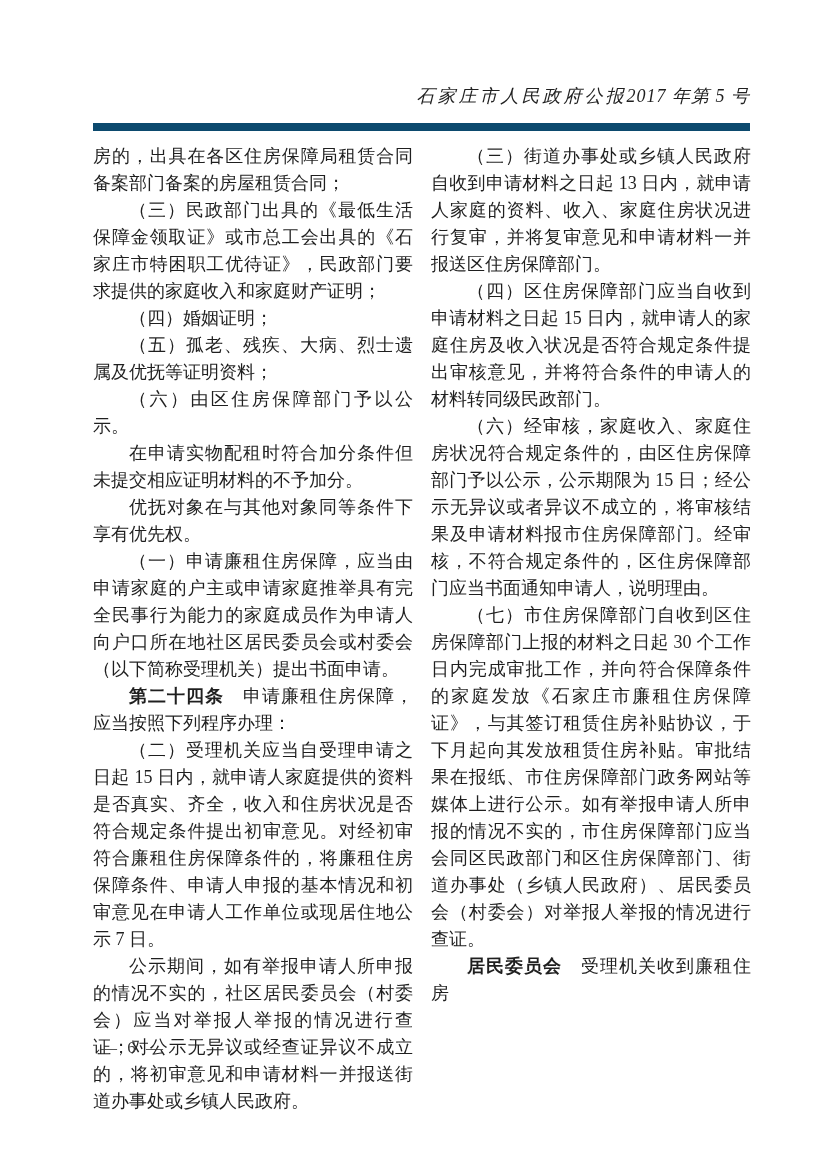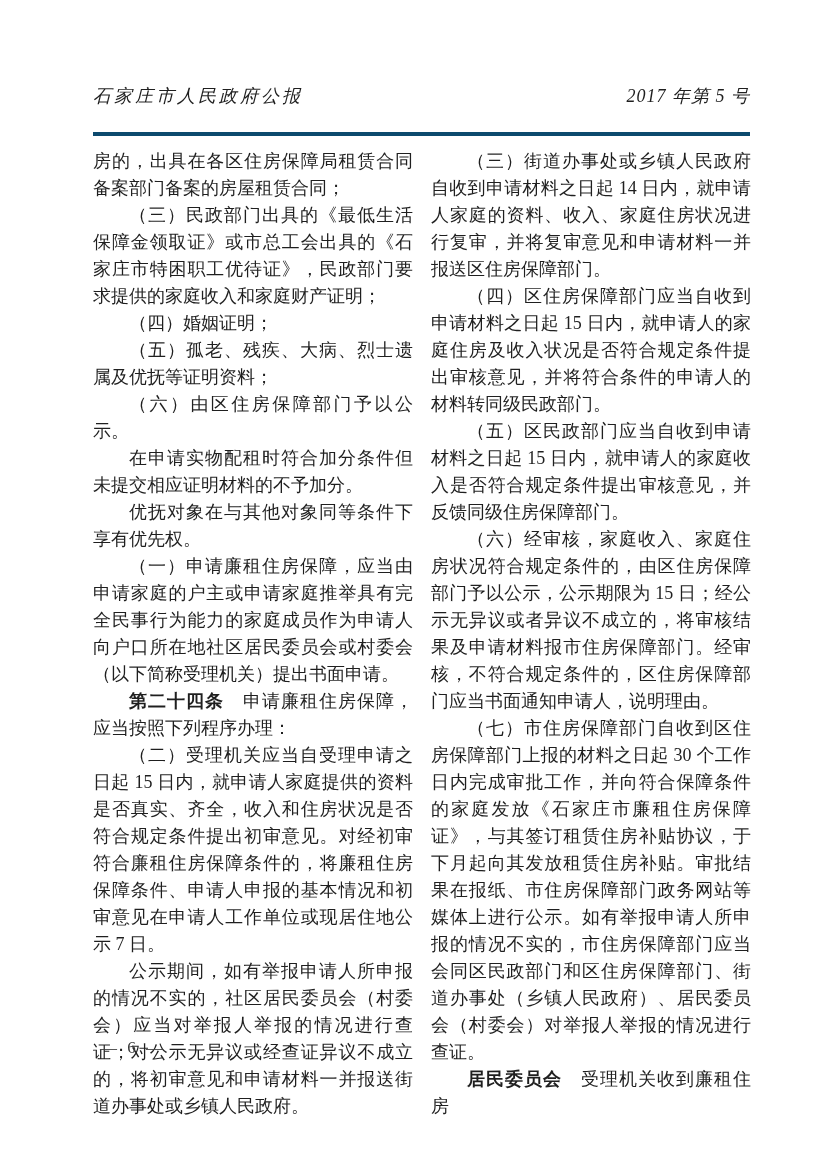--- a/index.html
+++ b/index.html
@@ -14,24 +14,24 @@
     margin: 0 auto;
     background: #ffffff;
     box-sizing: border-box;
     padding: 84px 76px 0 93px;
     font-family: "Liberation Serif", serif;
     color: #1f1f1f;
     overflow: hidden;
   }
   .page-header {
     display: flex;
-    justify-content: space-between;
+    justify-content: flex-end;
     align-items: flex-end;
-    border-bottom: 4px solid #0c4a6e;
-    padding-bottom: 24px;
+    border-bottom: 8px solid #0c4a6e;
+    padding-bottom: 15px;
     font-size: 18px;
   }
   .journal-title {
     font-style: italic;
     letter-spacing: 3px;
   }
   .issue-label {
     font-style: italic;
     letter-spacing: 1px;
   }
@@ -87,23 +87,22 @@
         <p class="para">（五）孤老、残疾、大病、烈士遗属及优抚等证明资料；</p>
         <p class="para">（六）由区住房保障部门予以公示。</p>
         <p class="para">在申请实物配租时符合加分条件但未提交相应证明材料的不予加分。</p>
         <p class="para">优抚对象在与其他对象同等条件下享有优先权。</p>
         <p class="para">（一）申请廉租住房保障，应当由申请家庭的户主或申请家庭推举具有完全民事行为能力的家庭成员作为申请人向户口所在地社区居民委员会或村委会（以下简称受理机关）提出书面申请。</p>
         <p class="para"><b class="article-no">第二十四条</b>　申请廉租住房保障，应当按照下列程序办理：</p>
         <p class="para">（二）受理机关应当自受理申请之日起 15 日内，就申请人家庭提供的资料是否真实、齐全，收入和住房状况是否符合规定条件提出初审意见。对经初审符合廉租住房保障条件的，将廉租住房保障条件、申请人申报的基本情况和初审意见在申请人工作单位或现居住地公示 7 日。</p>
         <p class="para">公示期间，如有举报申请人所申报的情况不实的，社区居民委员会（村委会）应当对举报人举报的情况进行查证；对公示无异议或经查证异议不成立的，将初审意见和申请材料一并报送街道办事处或乡镇人民政府。</p>
       </div>
     <div class="column" id="col-right">
-        <p class="para">（三）街道办事处或乡镇人民政府自收到申请材料之日起 14 日内，就申请人家庭的资料、收入、家庭住房状况进行复审，并将复审意见和申请材料一并报送区住房保障部门。</p>
+        <p class="para">（三）街道办事处或乡镇人民政府自收到申请材料之日起 13 日内，就申请人家庭的资料、收入、家庭住房状况进行复审，并将复审意见和申请材料一并报送区住房保障部门。</p>
         <p class="para">（四）区住房保障部门应当自收到申请材料之日起 15 日内，就申请人的家庭住房及收入状况是否符合规定条件提出审核意见，并将符合条件的申请人的材料转同级民政部门。</p>
-        <p class="para">（五）区民政部门应当自收到申请材料之日起 15 日内，就申请人的家庭收入是否符合规定条件提出审核意见，并反馈同级住房保障部门。</p>
         <p class="para">（六）经审核，家庭收入、家庭住房状况符合规定条件的，由区住房保障部门予以公示，公示期限为 15 日；经公示无异议或者异议不成立的，将审核结果及申请材料报市住房保障部门。经审核，不符合规定条件的，区住房保障部门应当书面通知申请人，说明理由。</p>
         <p class="para">（七）市住房保障部门自收到区住房保障部门上报的材料之日起 30 个工作日内完成审批工作，并向符合保障条件的家庭发放《石家庄市廉租住房保障证》，与其签订租赁住房补贴协议，于下月起向其发放租赁住房补贴。审批结果在报纸、市住房保障部门政务网站等媒体上进行公示。如有举报申请人所申报的情况不实的，市住房保障部门应当会同区民政部门和区住房保障部门、街道办事处（乡镇人民政府）、居民委员会（村委会）对举报人举报的情况进行查证。</p>
         <p class="para"><b class="article-no">居民委员会</b>　受理机关收到廉租住房</p>
       </div>
   </div>
 
   <span class="page-number">— 6 —</span>
 
 </div>
 

